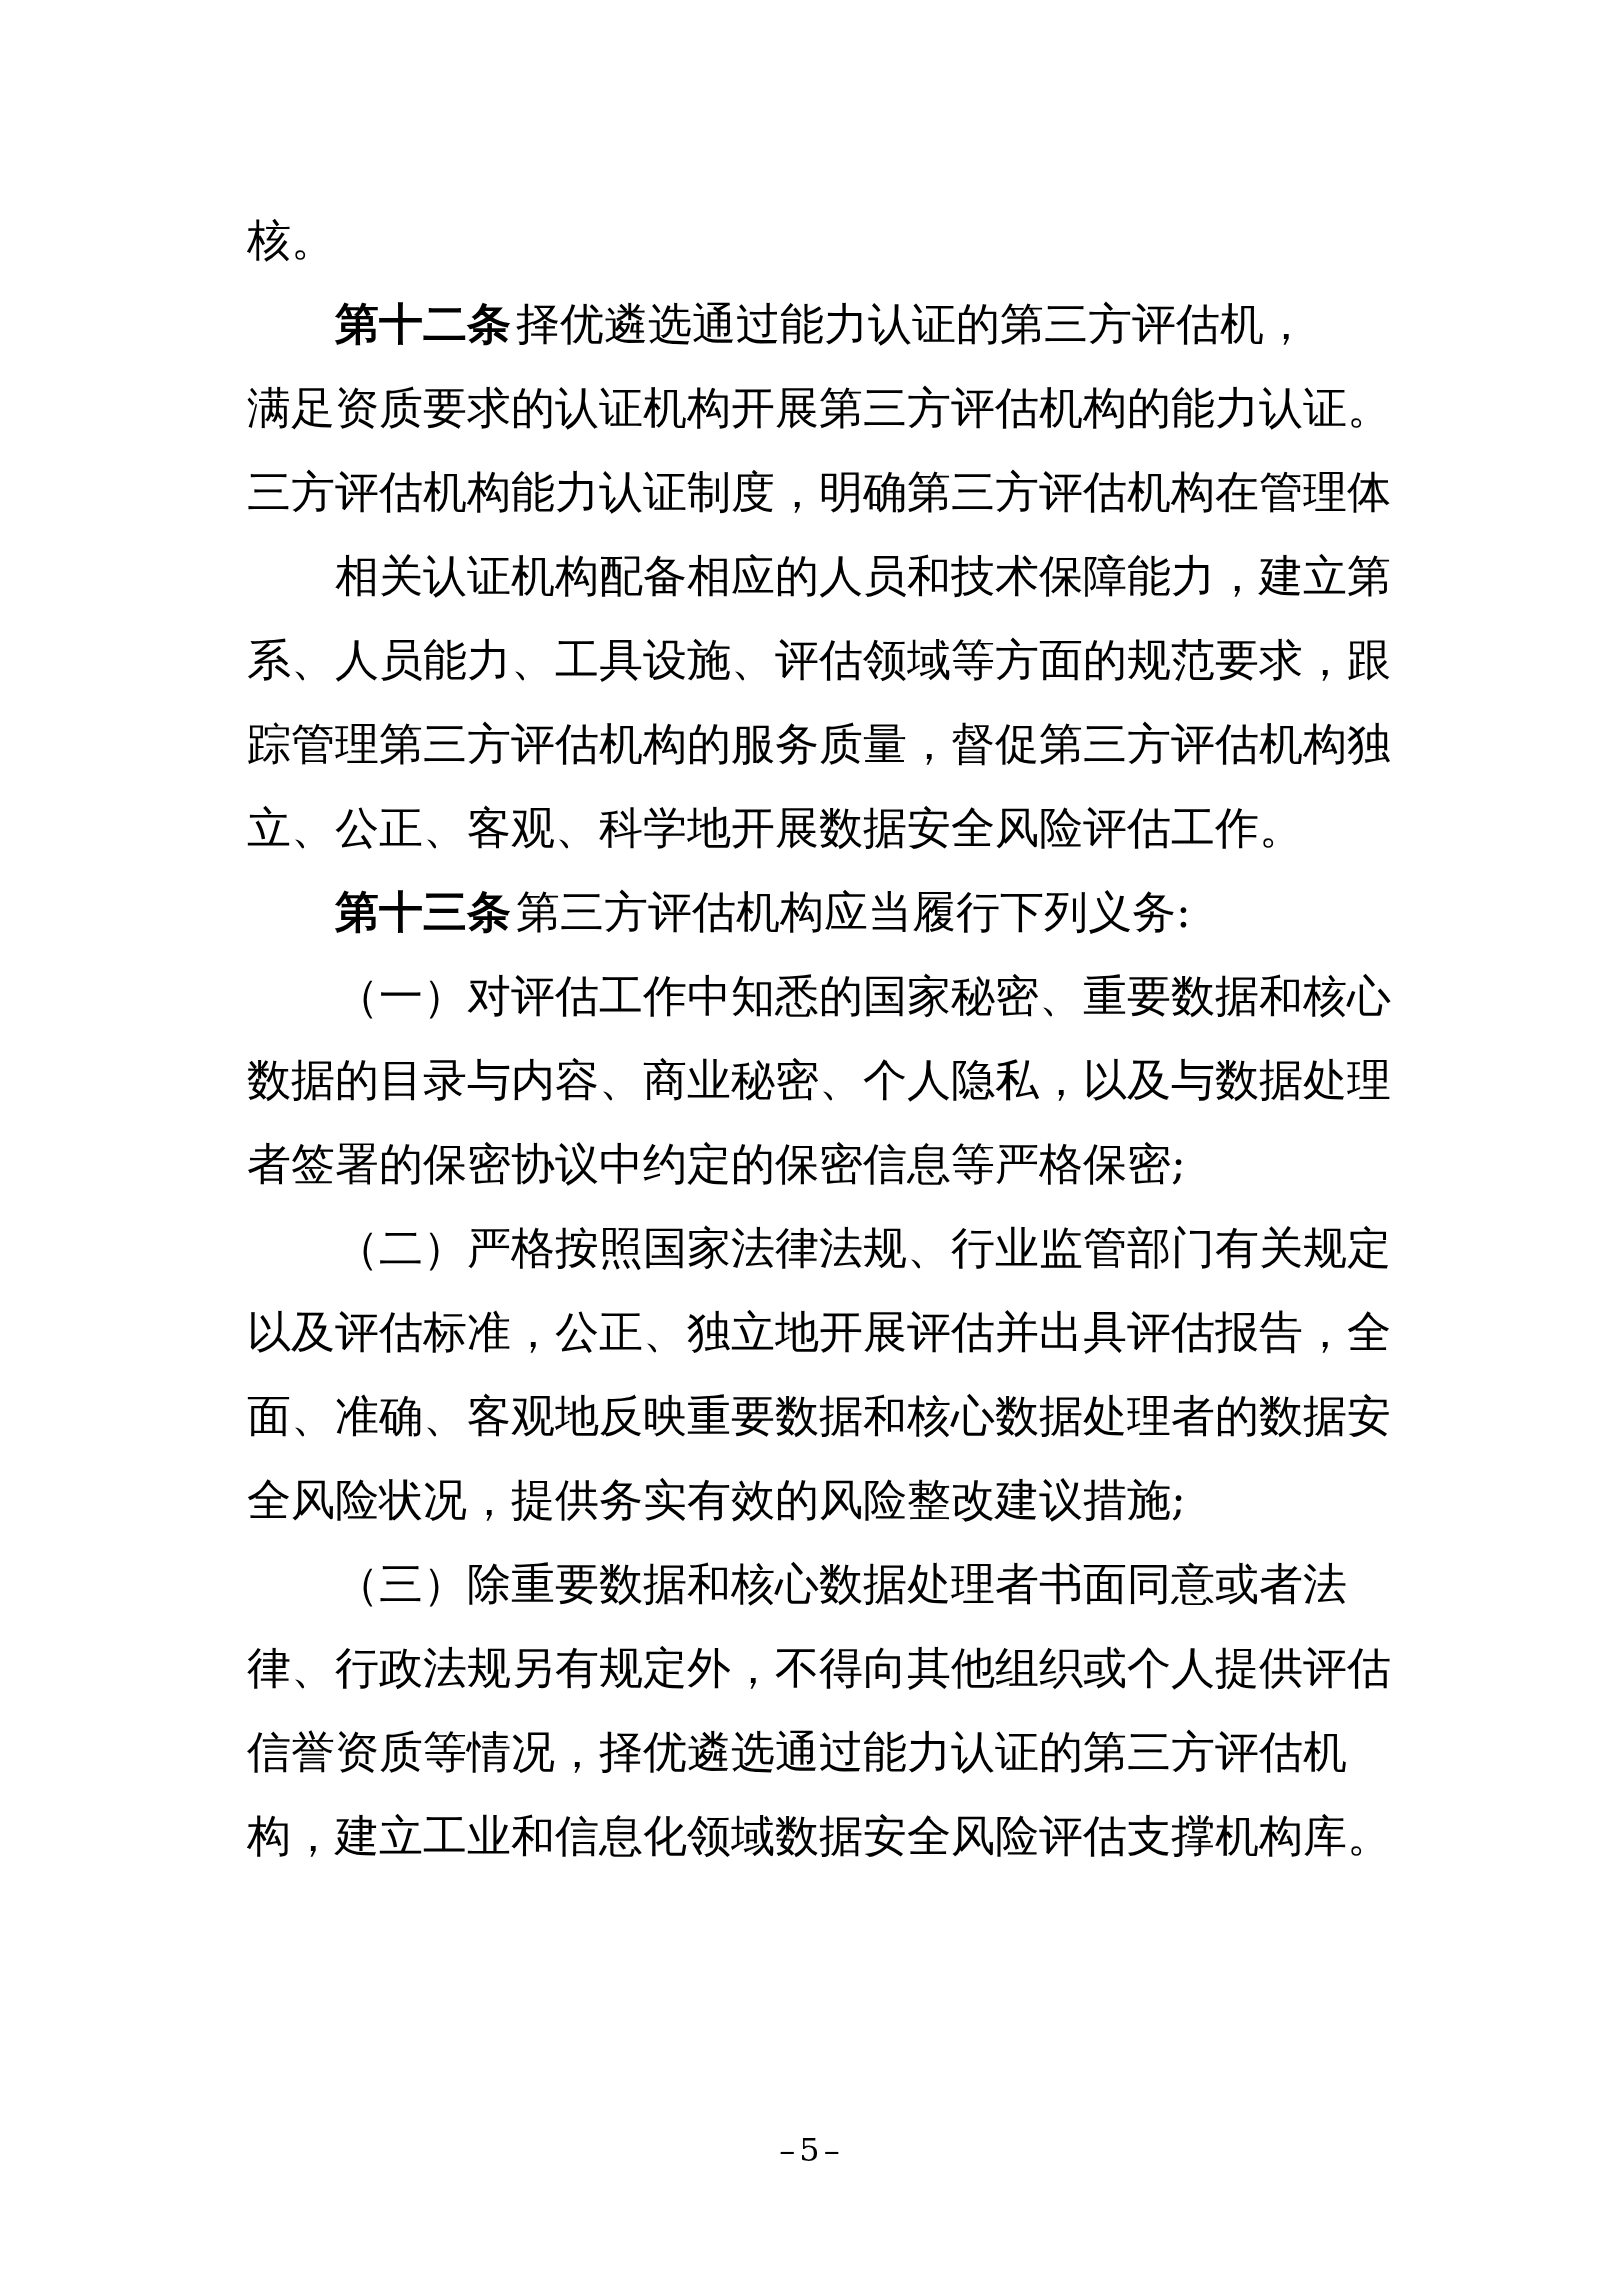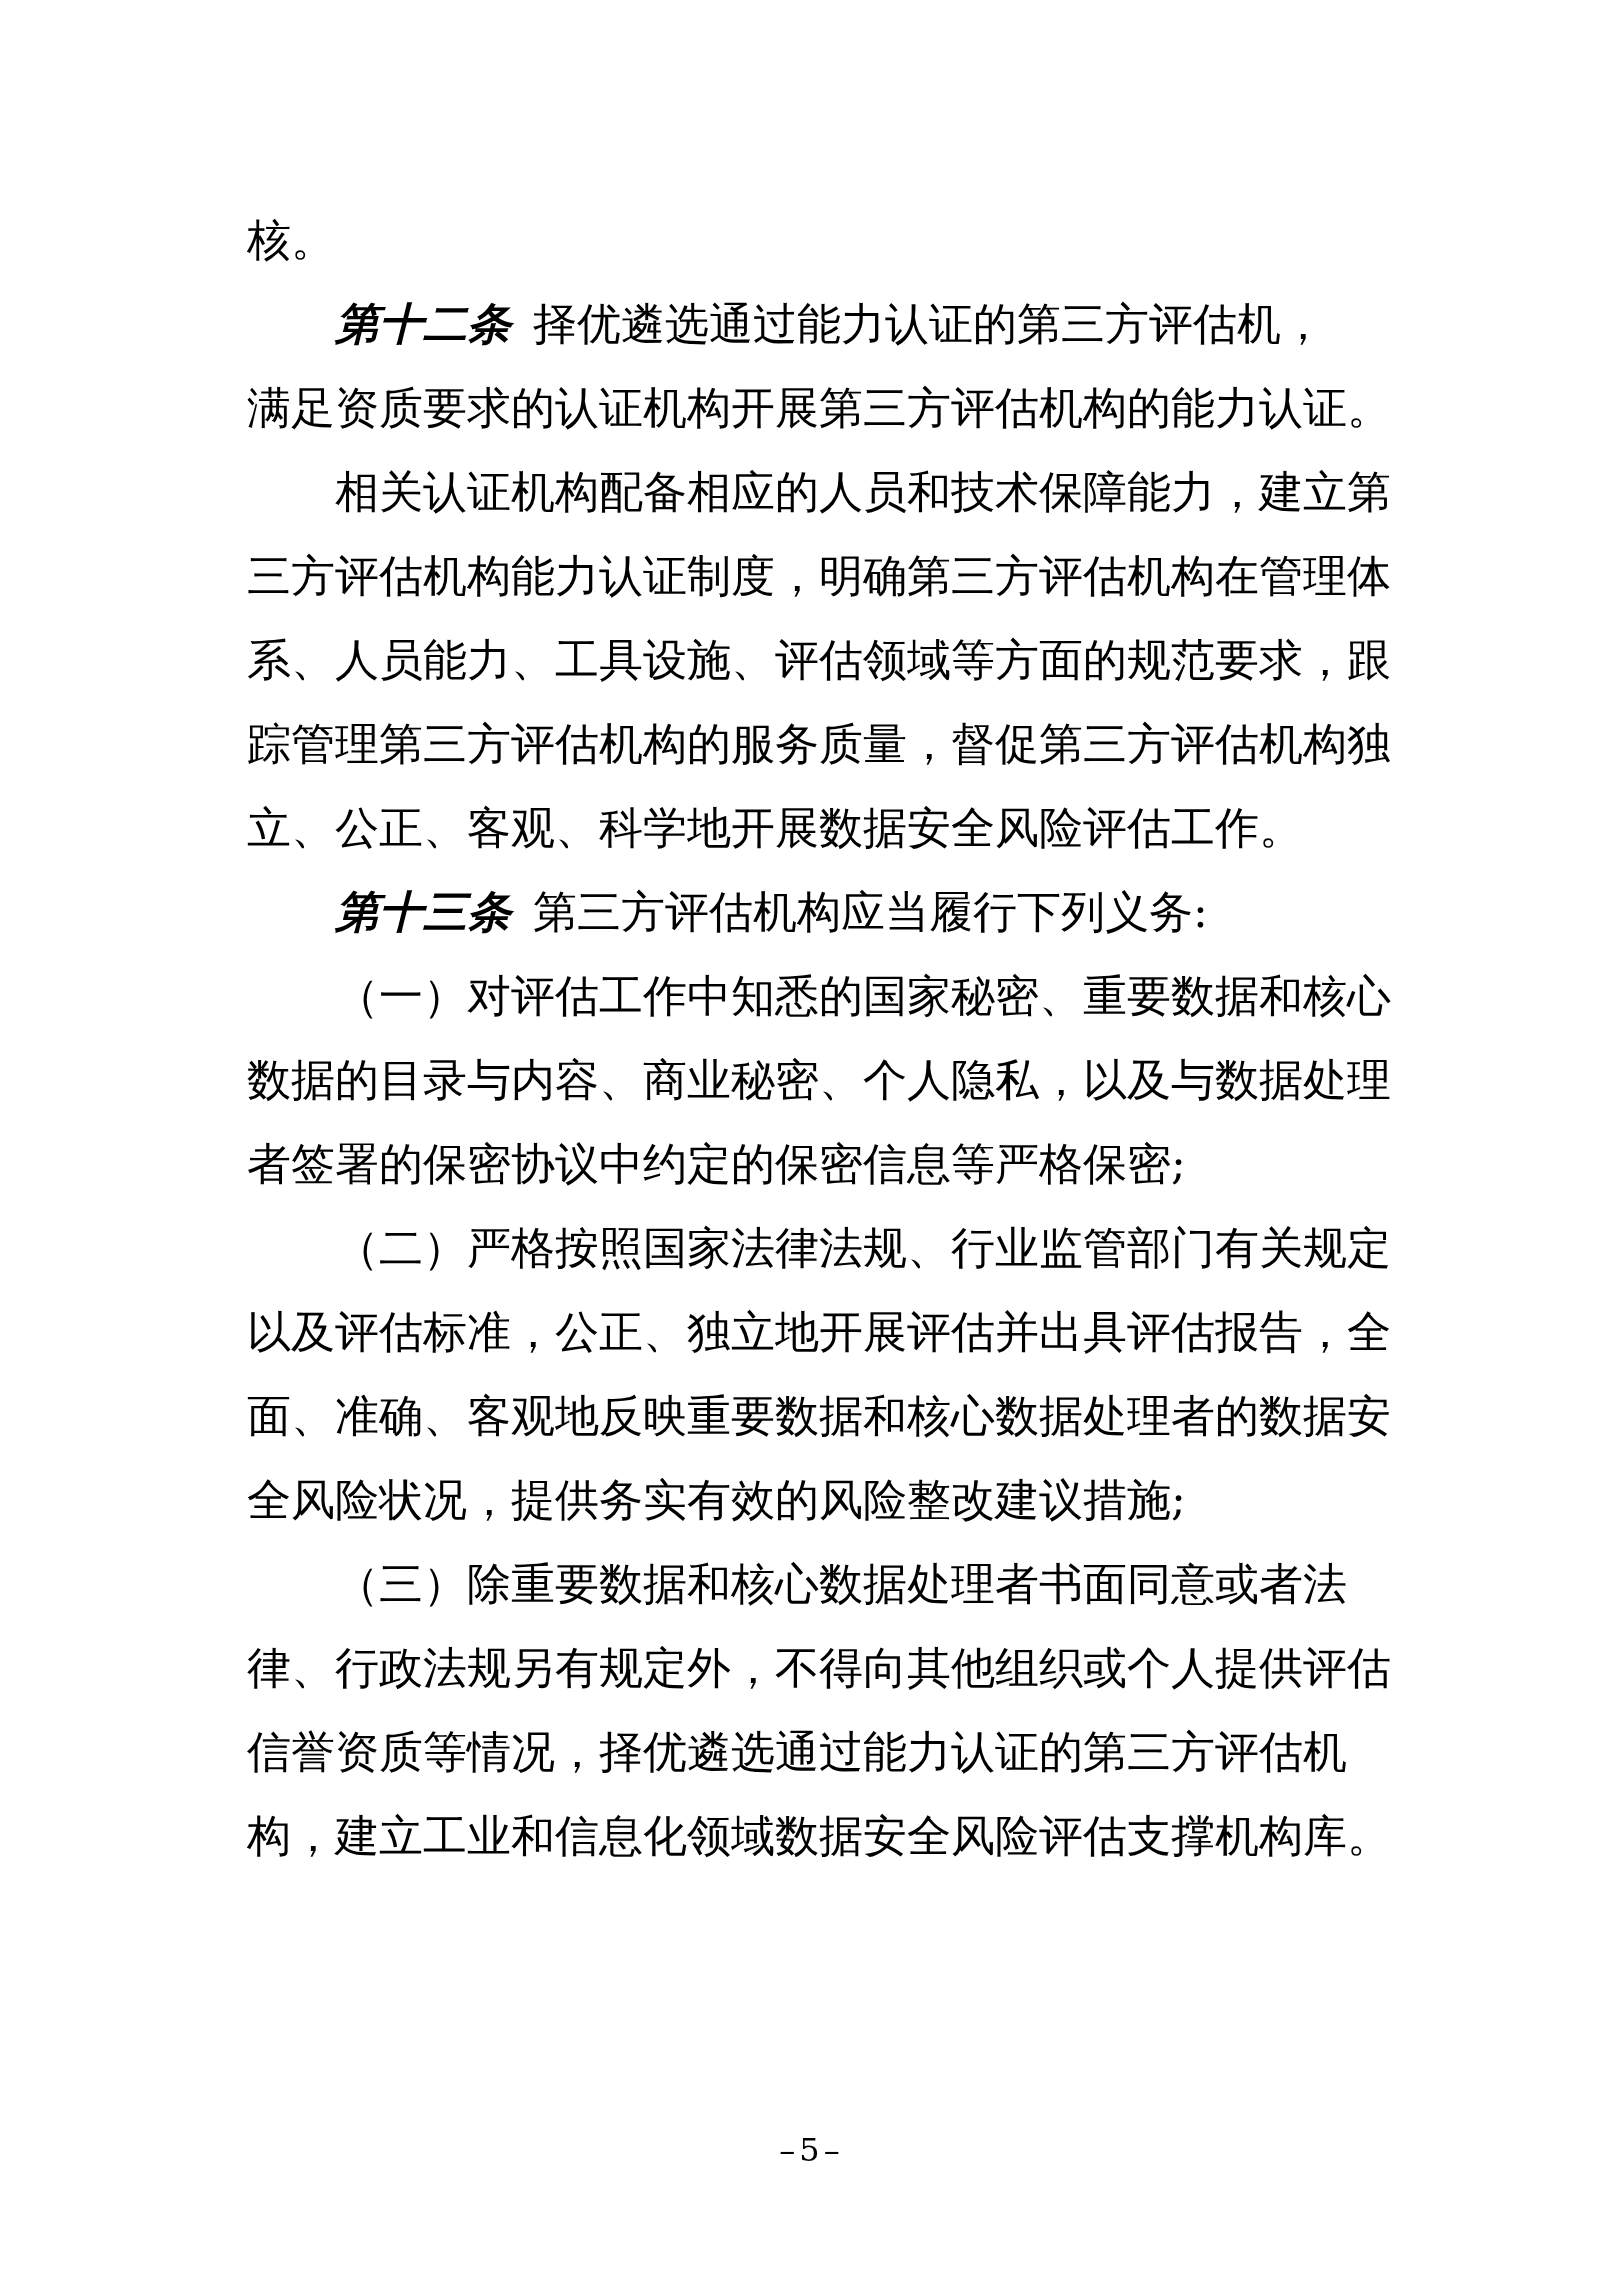--- a/index.html
+++ b/index.html
@@ -28,44 +28,43 @@
     font-size: 44px;
     white-space: nowrap;
   }
   .line.indent {
     padding-left: 88px;
   }
   
   .b:not(:empty) {
     font-weight: 700;
     font-family: "DejaVu Sans", "Liberation Sans", sans-serif;
-    margin-right: 22px;
-    font-style: italic;
+    margin-right: 5px;
   }
   .page-num {
     position: absolute;
     top: 2127px;
     left: 0;
     width: 100%;
     text-align: center;
     font-size: 32px;
     letter-spacing: 4.1px;
     line-height: 46px;
   }
 </style>
 </head>
 <body>
 
 <div class="page">
   <div class="text-block">
     <div class="line"><span class="t">核。</span></div>
     <div class="line indent"><span class="b">第十二条</span><span class="t">择优遴选通过能力认证的第三方评估机，</span></div>
     <div class="line"><span class="t">满足资质要求的认证机构开展第三方评估机构的能力认证。</span></div>
+    <div class="line"><span class="t">三方评估机构能力认证制度，明确第三方评估机构在管理体</span></div>
     <div class="line indent"><span class="t">相关认证机构配备相应的人员和技术保障能力，建立第</span></div>
-    <div class="line"><span class="t">三方评估机构能力认证制度，明确第三方评估机构在管理体</span></div>
     <div class="line"><span class="t">系、人员能力、工具设施、评估领域等方面的规范要求，跟</span></div>
     <div class="line"><span class="t">踪管理第三方评估机构的服务质量，督促第三方评估机构独</span></div>
     <div class="line"><span class="t">立、公正、客观、科学地开展数据安全风险评估工作。</span></div>
     <div class="line indent"><span class="b">第十三条</span><span class="t">第三方评估机构应当履行下列义务:</span></div>
     <div class="line indent"><span class="t">（一）对评估工作中知悉的国家秘密、重要数据和核心</span></div>
     <div class="line"><span class="t">数据的目录与内容、商业秘密、个人隐私，以及与数据处理</span></div>
     <div class="line"><span class="t">者签署的保密协议中约定的保密信息等严格保密;</span></div>
     <div class="line indent"><span class="t">（二）严格按照国家法律法规、行业监管部门有关规定</span></div>
     <div class="line"><span class="t">以及评估标准，公正、独立地开展评估并出具评估报告，全</span></div>
     <div class="line"><span class="t">面、准确、客观地反映重要数据和核心数据处理者的数据安</span></div>

